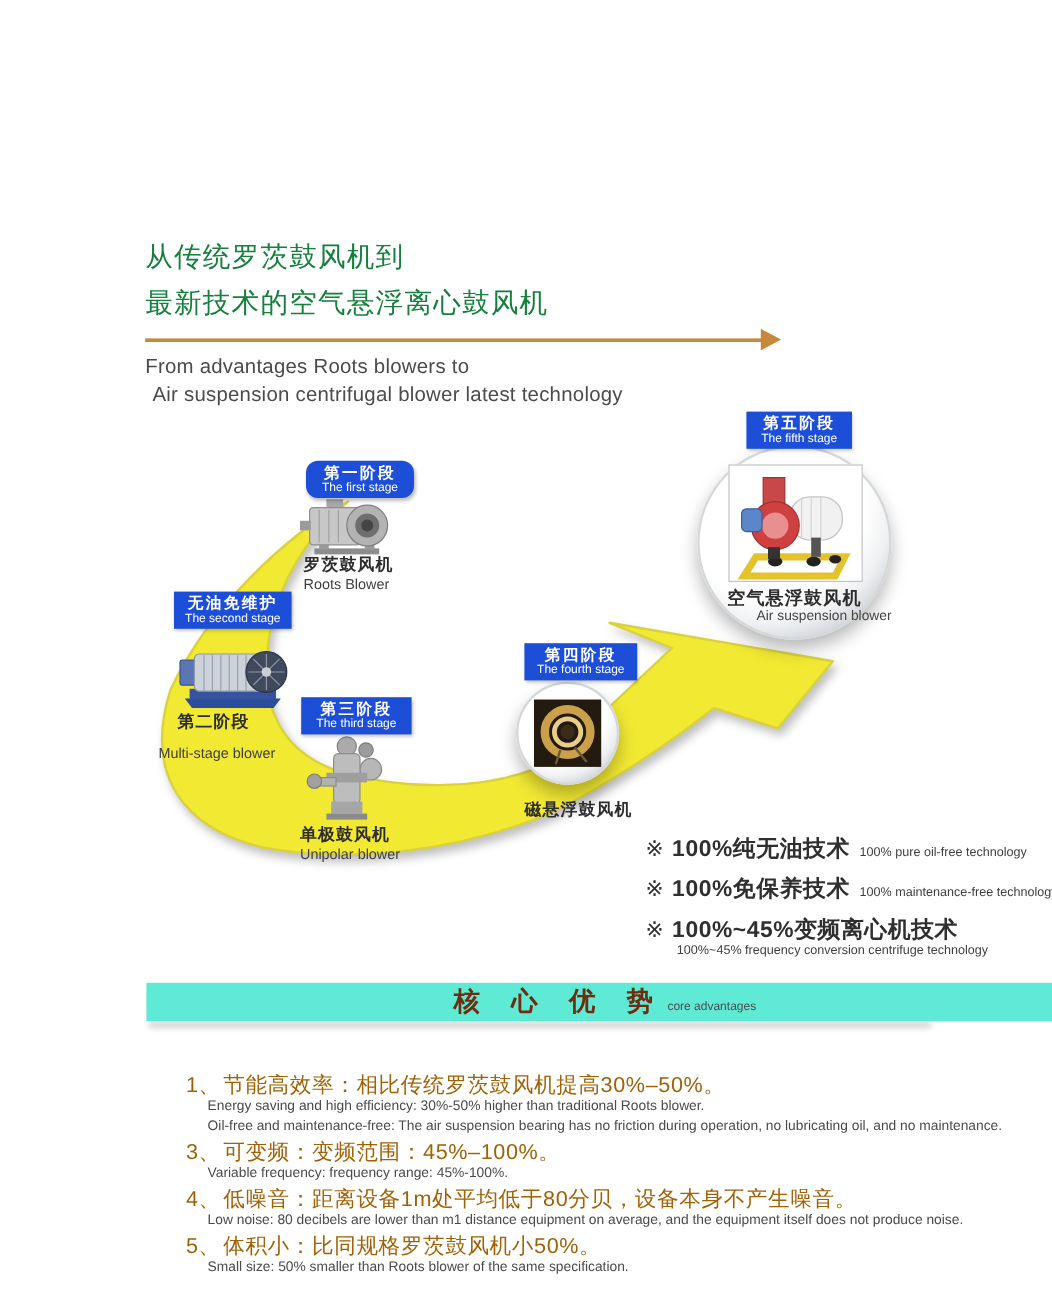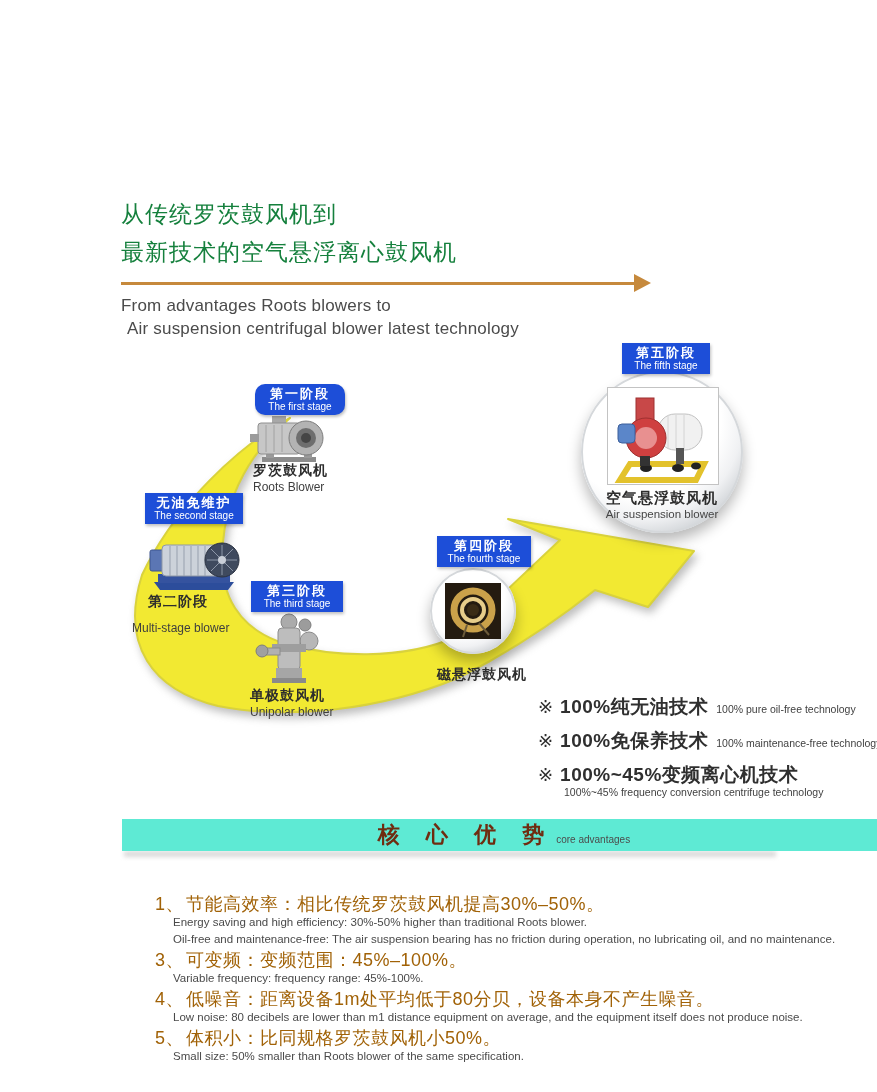--- a/index.html
+++ b/index.html
@@ -24,21 +24,21 @@
   .mlabel-en{position:absolute;z-index:5;font-size:12px;color:#3e3e3e;}
 
   .metal-circle{position:absolute;border-radius:50%;z-index:5;
     background:radial-gradient(circle at 38% 30%, #ffffff 52%, #f0f1f3 66%, #c9cdd1 82%, #8e9298 97%, #7c8187 100%);
     box-shadow:0 8px 14px rgba(0,0,0,.28), inset 0 0 0 2px #d5d8db;}
   .c4{left:430px;top:568px;width:86px;height:86px;}
   .c5{left:581px;top:371px;width:162px;height:162px;}
   .photo4{position:absolute;left:15px;top:15px;width:56px;height:56px;background:#221a10;overflow:hidden;}
   .photo5{position:absolute;left:26px;top:16px;width:110px;height:96px;background:#ffffff;border:1px solid #c3c3c3;}
   .c5-label-cn{position:absolute;left:0;top:118px;width:162px;text-align:center;font-size:15px;font-weight:600;color:#2d2d2d;letter-spacing:1px;}
-  .c5-label-en{position:absolute;left:0;top:137px;width:162px;text-align:center;font-size:11.5px;color:#454545;}
+  .c5-label-en{position:absolute;left:0;top:137px;width:162px;text-align:right;font-size:11.5px;color:#454545;}
 
   
   .features{position:absolute;left:538px;top:694px;width:335px;z-index:6;}
   .feat-row{display:flex;align-items:baseline;margin-bottom:8px;white-space:nowrap;}
   .feat-marker{font-size:18px;color:#2f2f2f;margin-right:7px;}
   .feat-cn{font-size:19px;font-weight:600;color:#2f2f2f;letter-spacing:.5px;}
   .feat-en{font-size:10.5px;color:#3f3f3f;margin-left:8px;}
   .feat-en-solo{font-size:10.5px;color:#3f3f3f;margin:-4px 0 0 26px;}
 
   

